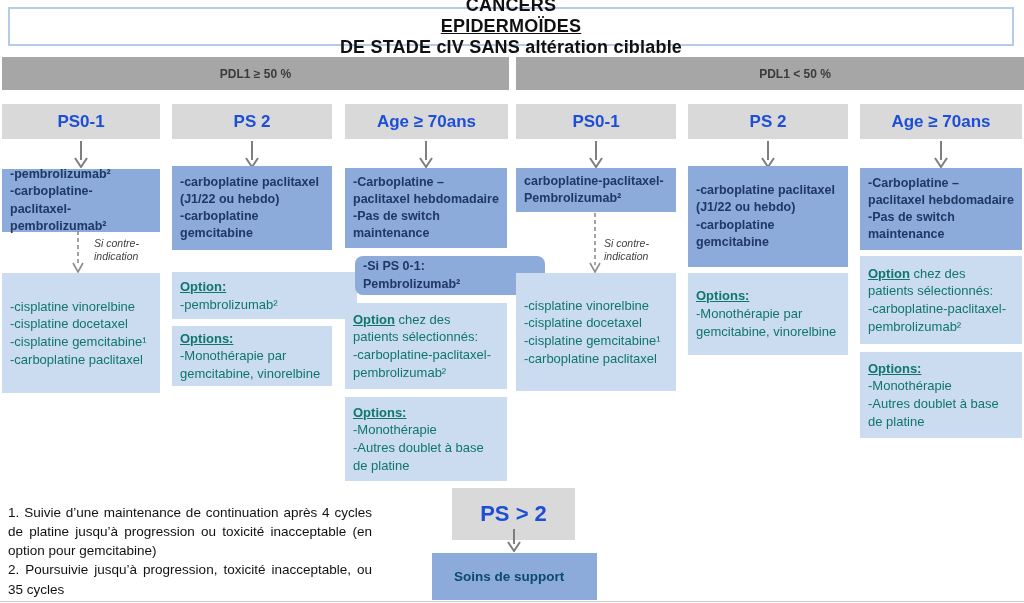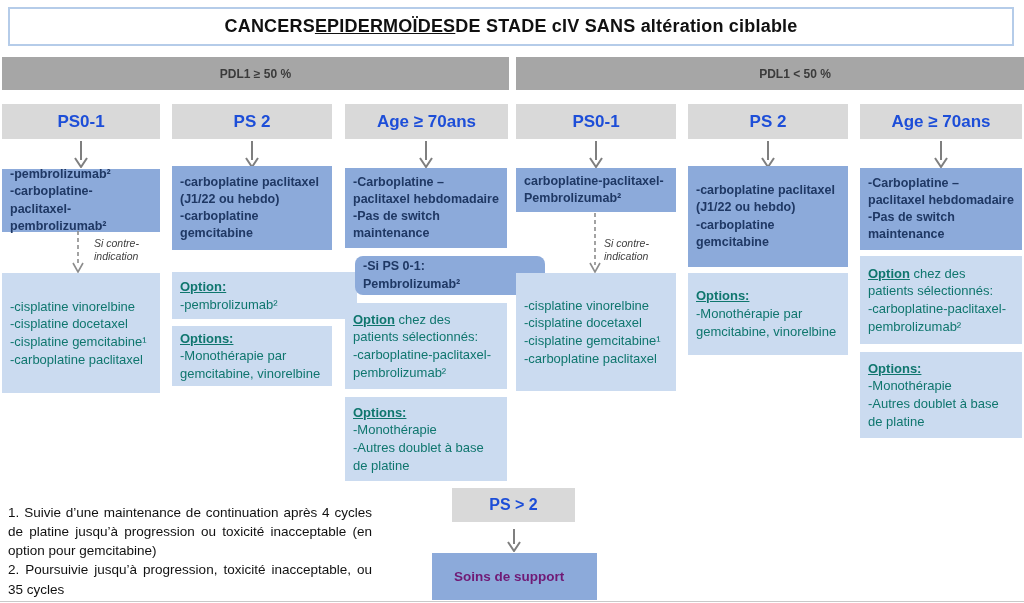--- a/index.html
+++ b/index.html
@@ -1,21 +1,21 @@
 <!DOCTYPE html>
 <html><head>
 <meta charset="utf-8">
 <style>
   html,body{margin:0;padding:0;background:#ffffff;}
   body{font-family:"Liberation Sans", sans-serif;}
   #stage{position:relative;width:1024px;height:603px;background:#ffffff;overflow:hidden;}
 
   .title-box{position:absolute;left:8px;top:7px;width:1002px;height:35px;
     border:2px solid #B5CCE9;background:#ffffff;display:flex;align-items:center;justify-content:center;
-    font-size:18px;font-weight:bold;color:#111111;letter-spacing:.2px;}
+    font-size:18px;font-weight:bold;color:#111111;letter-spacing:.2px;flex-direction:column;}
   .title-box .u{text-decoration:underline;}
 
   .hdr-dark{position:absolute;height:33px;background:#A6A6A6;display:flex;align-items:center;justify-content:center;
     font-size:12px;font-weight:bold;color:#3B3B3B;}
   .hdr-light{position:absolute;height:35px;background:#D9D9D9;display:flex;align-items:center;justify-content:center;
     font-size:17px;font-weight:bold;color:#1d4ed8;}
 
   .box{position:absolute;box-sizing:border-box;display:flex;align-items:center;padding:4px 8px;}
   .box .inner{width:100%;}
   .box.blue{background:#8CAADA;color:#1F3864;font-weight:bold;font-size:12.5px;line-height:1.38;}
@@ -24,21 +24,21 @@
   .bhead{font-weight:bold;text-decoration:underline;}
   .bheadrest{font-weight:normal;}
 
   .arrow{position:absolute;}
   .ci-label{position:absolute;font-style:italic;font-size:10.5px;color:#404040;line-height:1.25;white-space:pre-line;}
 
   .footnotes{position:absolute;left:8px;top:503px;width:364px;font-size:13.5px;color:#111111;
     text-align:justify;line-height:1.42;}
   .footnotes p{margin:0;}
 
-  .support-box{position:absolute;background:#8CAADA;color:#701a75;font-weight:bold;font-size:13.5px;
+  .support-box{position:absolute;background:#8CAADA;color:#0c4a6e;font-weight:bold;font-size:13.5px;
     display:flex;align-items:center;box-sizing:border-box;padding-left:22px;}
 
   .bottom-line{position:absolute;left:0;top:601px;width:1024px;height:1px;background:#C9C9C9;}
 </style>
 </head>
 <body>
 
 <div id="stage">
 
   <div class="title-box">
@@ -192,21 +192,21 @@
   </div>
   <div class="box light" style="left:860px;top:352px;width:162px;height:86px;">
     <div class="inner">
       <div><span class="bhead">Options:</span></div>
       <div class="btext">-Monothérapie
 -Autres doublet à base
 de platine</div>
     </div>
   </div>
 
-  <div class="hdr-light" style="left:452px;top:488px;width:123px;height:34px;font-size:16px;">PS &gt; 2</div>
+  <div class="hdr-light" style="left:452px;top:488px;width:123px;height:52px;font-size:22px;">PS &gt; 2</div>
   <svg class="arrow" style="left:505px;top:529px;" width="18" height="23">
       <line x1="9" y1="0" x2="9" y2="15" stroke="#7F7F7F" stroke-width="2"></line>
       <path d="M3,13 L9,22 L15,13" fill="none" stroke="#7F7F7F" stroke-width="2"></path>
     </svg>
   <div class="support-box" style="left:432px;top:553px;width:165px;height:47px;">Soins de support</div>
 
   <div class="footnotes">
     <p>1. Suivie d’une maintenance de continuation après 4 cycles de platine jusqu’à progression ou toxicité inacceptable (en option pour gemcitabine)</p>
     <p>2. Poursuivie jusqu’à progression, toxicité inacceptable, ou 35 cycles</p>
   </div>

